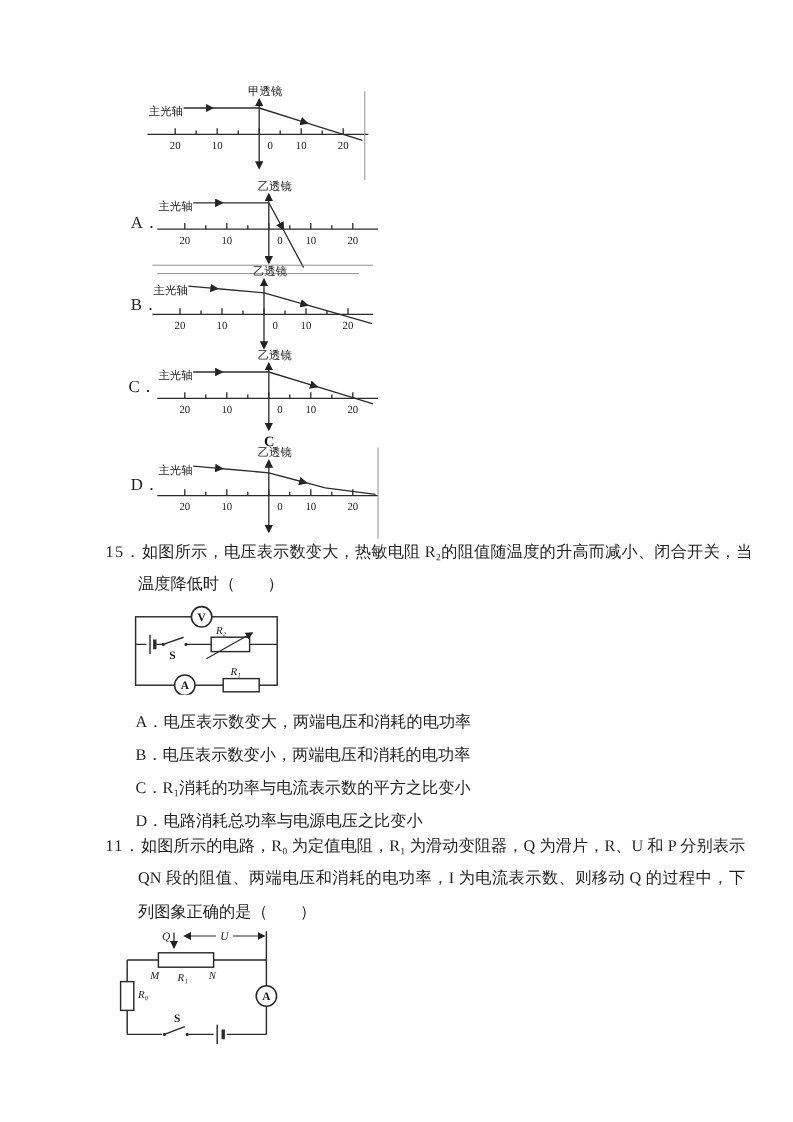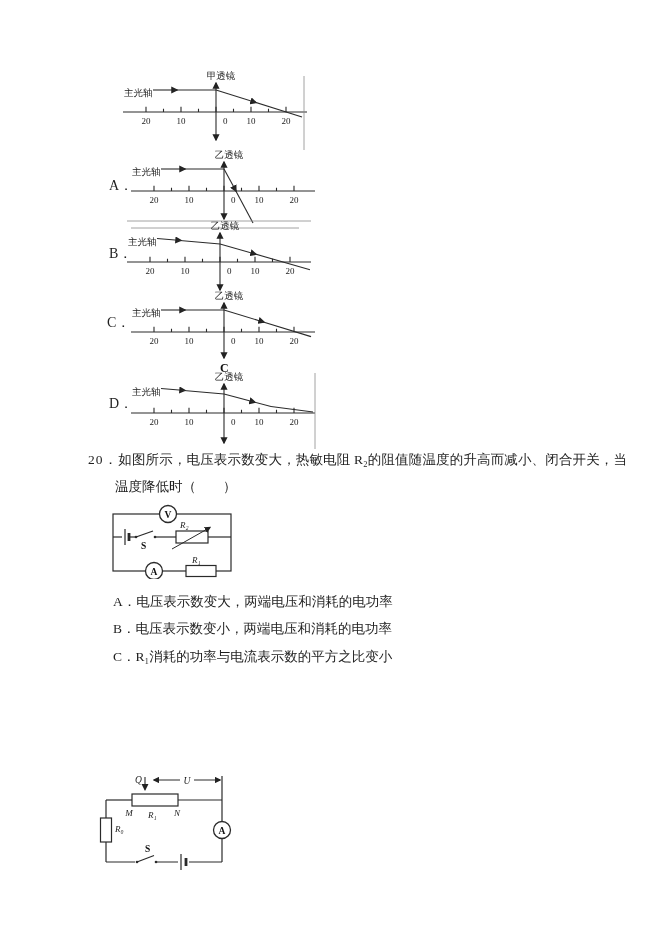--- a/index.html
+++ b/index.html
@@ -148,21 +148,21 @@
       <text x="3" y="24" class="cjk-small">主光轴</text>
       <text x="100" y="9" text-anchor="middle" class="cjk-small">乙透镜</text>
       <text x="25" y="54" text-anchor="middle" class="tick-lab">20</text>
       <text x="60" y="54" text-anchor="middle" class="tick-lab">10</text>
       <text x="102" y="54" class="tick-lab">0</text>
       <text x="130" y="54" text-anchor="middle" class="tick-lab">10</text>
       <text x="165" y="54" text-anchor="middle" class="tick-lab">20</text>
     </svg>
   </div>
 
-  <div class="q" style="left:88px;top:446px"><span class="qnum">20．</span><span>如图所示，电压表示数变大，热敏电阻 R₂的阻值随温度的升高而减小、闭合开关，当温度降低时（　　）</span></div>
+  <div class="q" style="left:88px;top:446px"><span class="qnum">15．</span><span>如图所示，电压表示数变大，热敏电阻 R₂的阻值随温度的升高而减小、闭合开关，当温度降低时（　　）</span></div>
 
   <div class="abs" style="left:110px;top:503px">
     <svg width="124" height="76" viewBox="0 0 124 76">
       <g stroke="#2a2a2a" stroke-width="1.2" fill="none">
         <rect x="3" y="11" width="118" height="57"></rect>
         <line x1="3" y1="34" x2="12" y2="34"></line>
         <line x1="15" y1="26" x2="15" y2="42"></line>
         <line x1="19" y1="30" x2="19" y2="38" stroke-width="2.8"></line>
         <line x1="19" y1="34" x2="26" y2="34"></line>
         <line x1="26" y1="34" x2="43" y2="28"></line>
@@ -181,22 +181,24 @@
       <text x="82" y="59.5" class="lab-it">R₁</text>
       <text x="70" y="25" class="lab-it">R₂</text>
       <text x="31" y="46" class="lab-bold">S</text>
     </svg>
   </div>
 
   <div class="optlist" style="top:588px">
     <div><span>A．</span><span>电压表示数变大，两端电压和消耗的电功率</span></div>
     <div><span>B．</span><span>电压表示数变小，两端电压和消耗的电功率</span></div>
     <div><span>C．</span><span>R₁消耗的功率与电流表示数的平方之比变小</span></div>
-  </div>
-
+    <div><span>D．</span><span>电路消耗总功率与电源电压之比变小</span></div>
+  </div>
+
+  <div class="q" style="left:88px;top:691px;width:506px"><span class="qnum">11．</span><span>如图所示的电路，R₀ 为定值电阻，R₁ 为滑动变阻器，Q 为滑片，R、U 和 P 分别表示 QN 段的阻值、两端电压和消耗的电功率，I 为电流表示数、则移动 Q 的过程中，下列图象正确的是（　　）</span></div>
 
   <div class="abs" style="left:96px;top:768px">
     <svg width="138" height="104" viewBox="0 0 138 104">
       <g stroke="#2a2a2a" stroke-width="1.2" fill="none">
         <line x1="10" y1="32" x2="36" y2="32"></line>
         <line x1="82" y1="32" x2="126" y2="32"></line>
         <line x1="10" y1="32" x2="10" y2="94"></line>
         <line x1="126" y1="8" x2="126" y2="94"></line>
         <line x1="10" y1="94" x2="126" y2="94"></line>
       </g>

